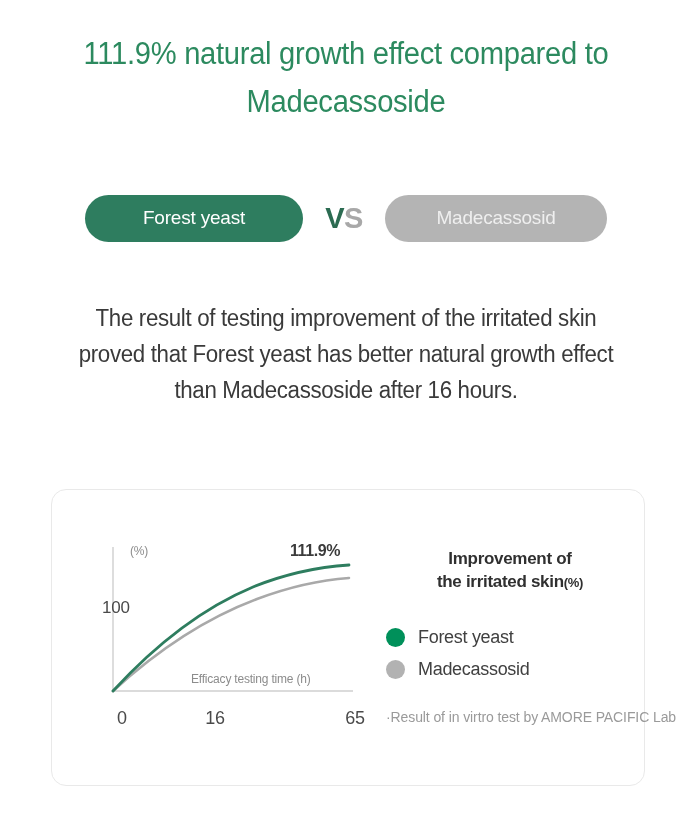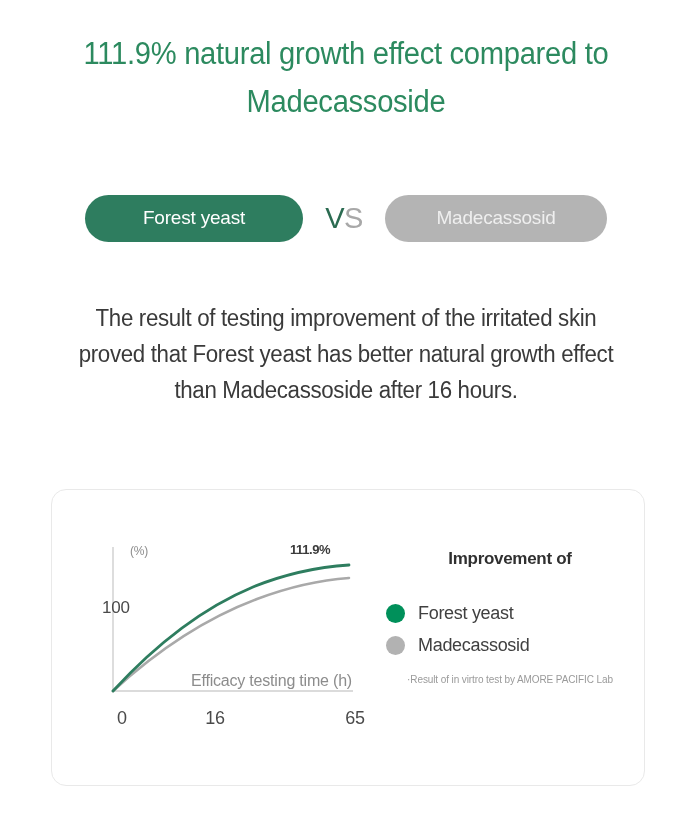--- a/index.html
+++ b/index.html
@@ -62,21 +62,21 @@
   .pill-gray {
     width: 222px;
     background: #b4b4b4;
     color: #efefef;
   }
   .vs-label {
     width: 82px;
     text-align: center;
     font-size: 29px;
     letter-spacing: -0.5px;
-    font-weight: 400;
+    font-weight: 700;
   }
   .vs-v { color: #2b6b51; }
   .vs-s { color: #a8a8a8; }
 
   
   .body-copy {
     position: absolute;
     left: 0;
     top: 300px;
     width: 692px;
@@ -125,41 +125,41 @@
     top: 108px;
     font-size: 17px;
     color: #4a4a4a;
     letter-spacing: -0.2px;
     margin-left: 28px;
   }
   .x-axis-caption {
     position: absolute;
     left: 139px;
     top: 182px;
-    font-size: 16px;
+    font-size: 12px;
     color: #8c8c8c;
     letter-spacing: -0.2px;
   }
   .x-tick {
     position: absolute;
     top: 218px;
     font-size: 18px;
     color: #4a4a4a;
     text-align: center;
     letter-spacing: -0.2px;
   }
   .x-tick-0  { left: 60px;  width: 20px; }
   .x-tick-16 { left: 150px; width: 26px; }
   .x-tick-36 { left: 290px; width: 26px; }
 
   .value-callout {
     position: absolute;
     left: 238px;
     top: 52px;
-    font-size: 13px;
+    font-size: 16px;
     font-weight: bold;
     color: #3b3b3b;
     letter-spacing: -0.4px;
   }
 
   
   .legend {
     position: absolute;
     left: 334px;
     top: 57px;
@@ -193,22 +193,22 @@
     flex: 0 0 auto;
   }
   .dot-green { background: #00905a; }
   .dot-gray  { background: #b2b2b2; }
   .legend-label {
     font-size: 18px;
     color: #404040;
     letter-spacing: -0.3px;
   }
   .footnote {
-    margin-top: 13px;
-    font-size: 10px;
+    margin-top: 24px;
+    font-size: 14px;
     color: #9a9a9a;
     letter-spacing: -0.1px;
     white-space: nowrap;
   }
 </style>
 </head>
 <body>
 
 <div class="headline">
   <div>111.9% natural growth effect compared to</div>
@@ -248,20 +248,21 @@
   <div class="x-axis-caption">Efficacy testing time (h)</div>
   <div class="x-tick x-tick-0">0</div>
   <div class="x-tick x-tick-16">16</div>
   <div class="x-tick x-tick-36">65</div>
 
   <div class="value-callout">111.9%</div>
 
   <div class="legend">
     <div class="legend-title">
       <div>Improvement of</div>
+      <div><span>the irritated skin</span><span class="unit">(%)</span></div>
     </div>
 
     <div class="legend-items">
       <div class="legend-item">
         <span class="legend-dot dot-green"></span>
         <span class="legend-label">Forest yeast</span>
       </div>
       <div class="legend-item">
         <span class="legend-dot dot-gray"></span>
         <span class="legend-label">Madecassosid</span>

